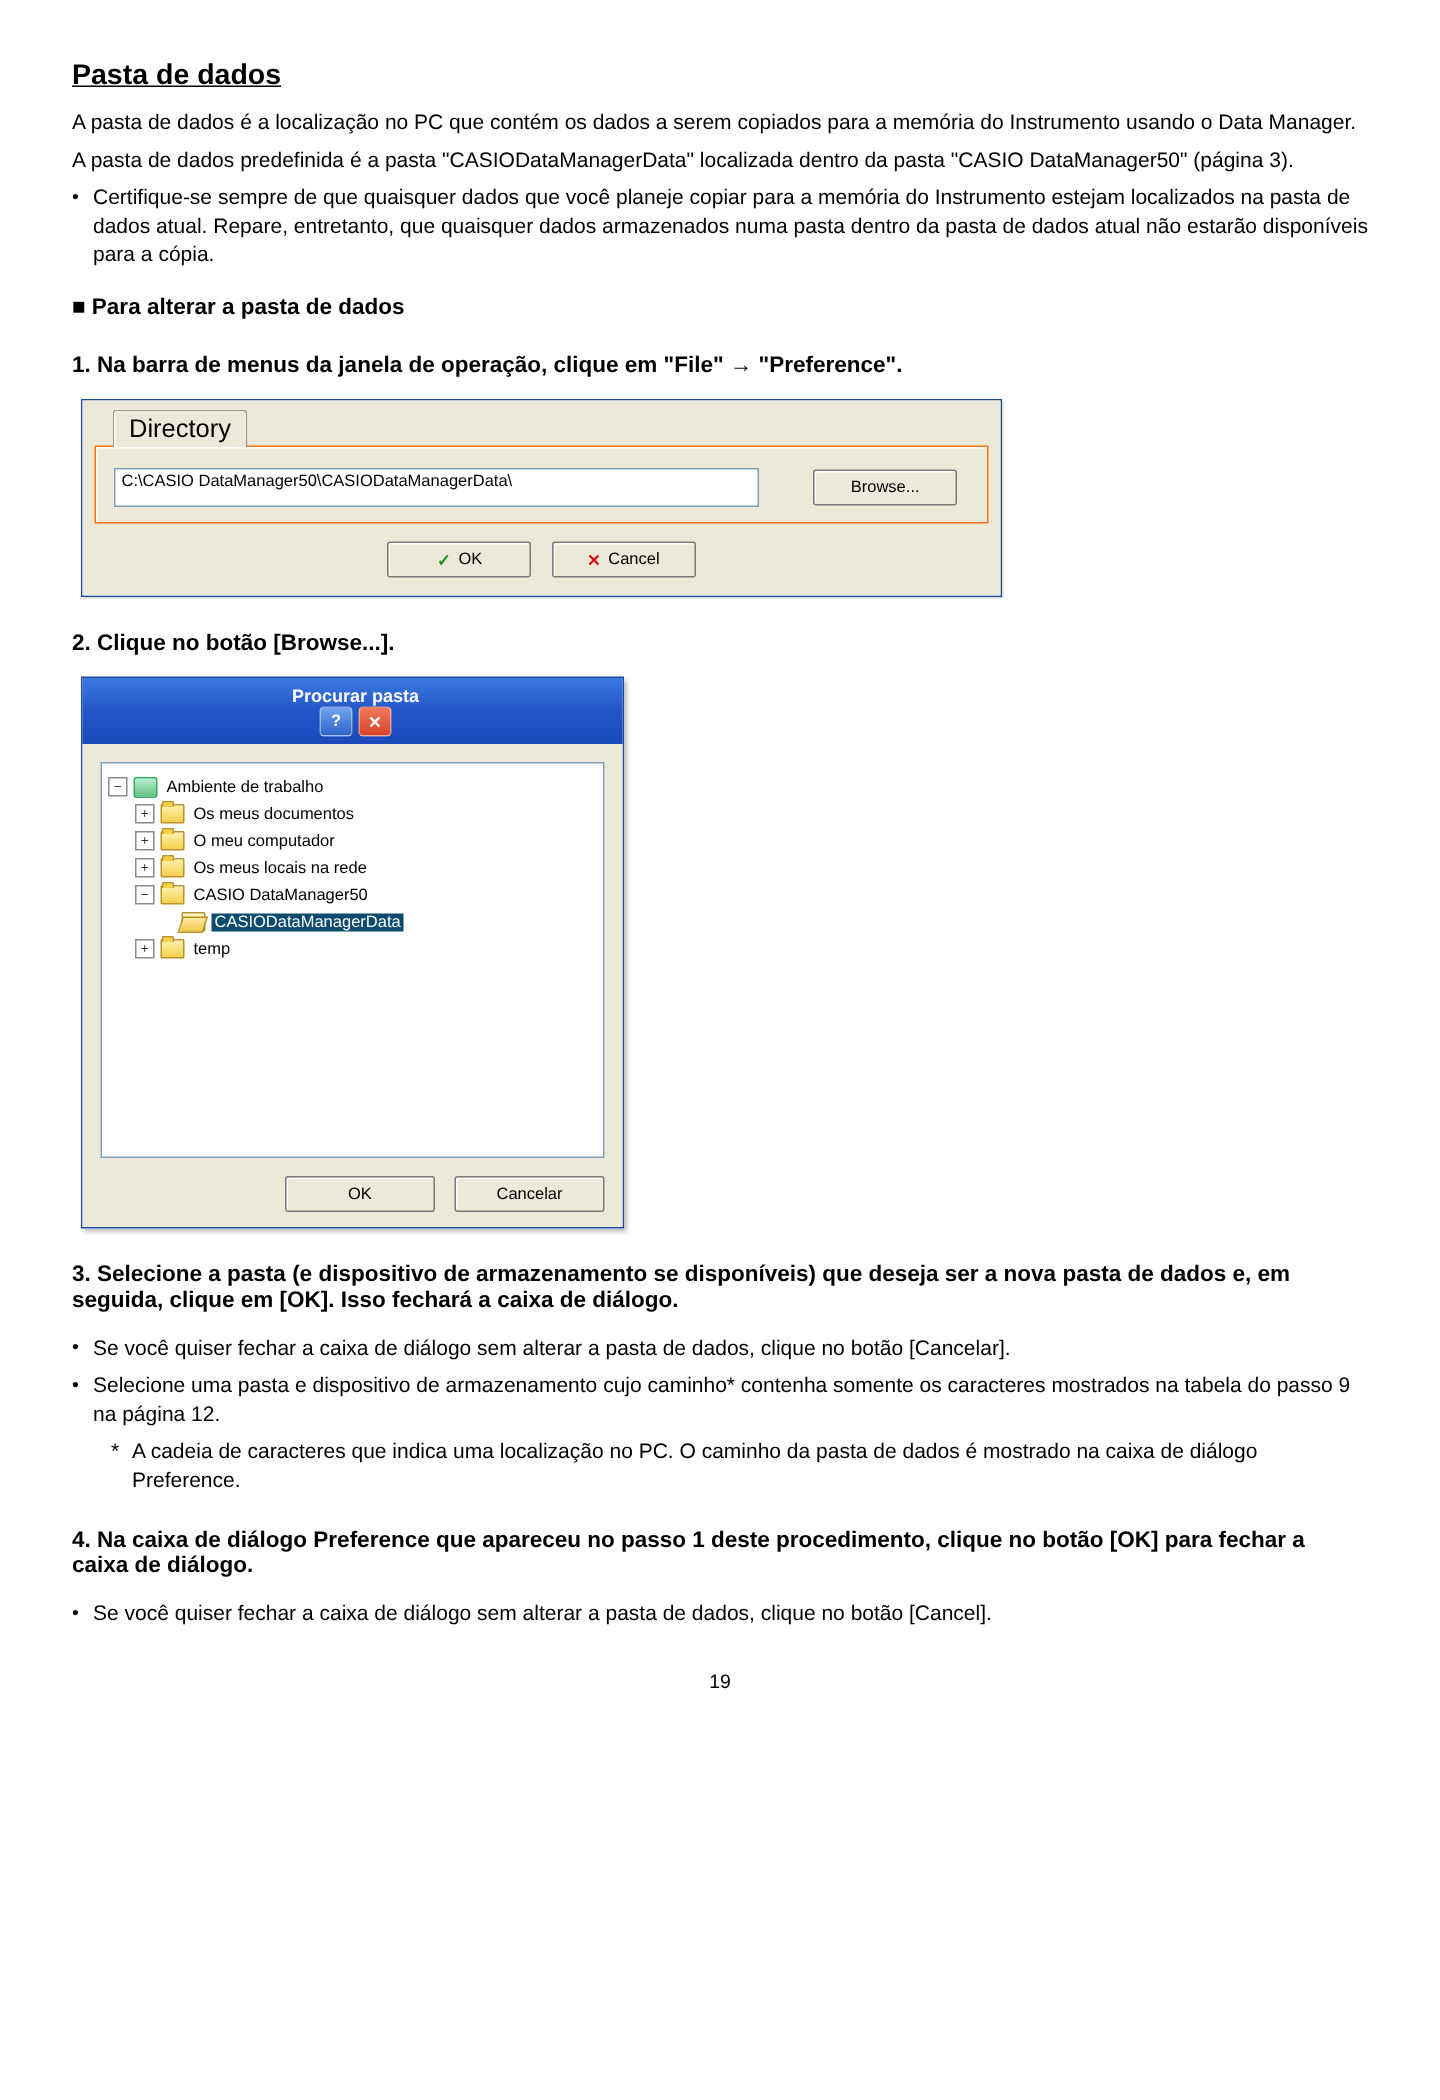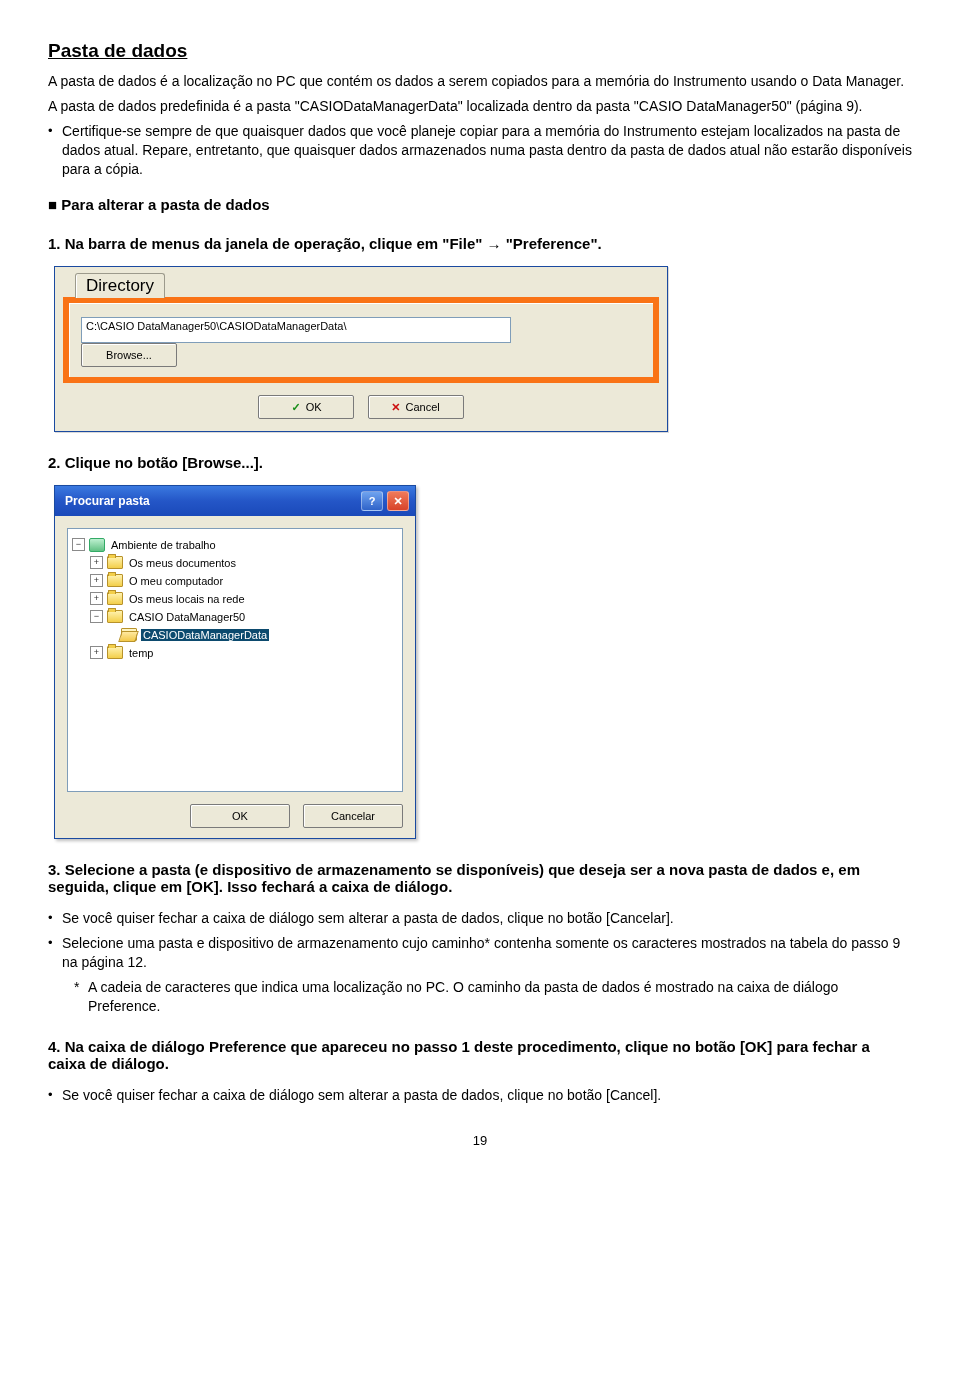--- a/index.html
+++ b/index.html
@@ -47,21 +47,21 @@
   .pref-body { background:#ece9d8; padding:6px 8px 12px 8px;}
   .tab {
     display:inline-block; background:#ece9d8;
     border:1px solid #9c9a8c; border-bottom:none;
     padding:2px 10px; font-size:17px;
     border-radius:3px 3px 0 0;
     box-shadow: 1px 0 0 #fff inset;
     margin-left: 12px;
   }
   .panel {
-    border:6px solid #f97316; background:#ece9d8;
+    border:1px solid #f97316; background:#ece9d8;
     margin-top:-1px; padding:14px 12px 10px 12px;
     box-shadow: 1px 1px 0 #fff inset;
   }
   .path-input {
     width:420px; height:20px; border:1px solid #7f9db9;
     background:#fff; padding:2px 4px; font-size:11px;
     display:inline-block; vertical-align:middle;
   }
   .btn {
     display:inline-flex; align-items:center; justify-content:center;
@@ -76,21 +76,21 @@
   .cancel-ico{ color:#c11;}
   .btnrow { text-align:center; margin-top:12px;}
 
   
   .browse {
     width:360px; border:1px solid #1a4aa0;
     font-family: Tahoma, Arial, sans-serif; font-size:11px;
     margin:8px 0 18px 6px;
     box-shadow: 2px 2px 3px rgba(0,0,0,0.25);
   }
-  .browse .titlebar { padding:5px 6px 5px 10px;}
+  .browse .titlebar { padding:5px 6px 5px 10px;flex-direction:column;}
   .tb-btns { display:flex; gap:4px;}
   .tb-btn {
     width:20px; height:18px; border:1px solid #fff6; border-radius:3px;
     background:linear-gradient(to bottom,#6fa3ef,#2f63c9);
     display:flex; align-items:center; justify-content:center;
     color:#fff; font-size:11px; font-weight:bold;
   }
   .tb-close { background:linear-gradient(to bottom,#ef7a5a,#d8432a);}
   .browse-body { background:#ece9d8; padding:12px 12px 10px 12px;}
   .tree-box {
@@ -132,21 +132,21 @@
   .browse-btns { text-align:right; margin-top:12px;}
   .browse-btns .btn { min-width:78px;}
 
 </style>
 </head>
 <body>
 
 <h1 class="page-title">Pasta de dados</h1>
 
 <p>A pasta de dados é a localização no PC que contém os dados a serem copiados para a memória do Instrumento usando o Data Manager.</p>
-<p>A pasta de dados predefinida é a pasta "CASIODataManagerData" localizada dentro da pasta "CASIO DataManager50" (página 9).</p>
+<p>A pasta de dados predefinida é a pasta "CASIODataManagerData" localizada dentro da pasta "CASIO DataManager50" (página 3).</p>
 
 <div class="bullet-row">
   <div class="dot">•</div>
   <div class="txt">Certifique-se sempre de que quaisquer dados que você planeje copiar para a memória do Instrumento estejam localizados na pasta de dados atual. Repare, entretanto, que quaisquer dados armazenados numa pasta dentro da pasta de dados atual não estarão disponíveis para a cópia.</div>
 </div>
 
 <div class="section-h sq">Para alterar a pasta de dados</div>
 
 <div class="step">
   <span class="step-num">1.</span>

